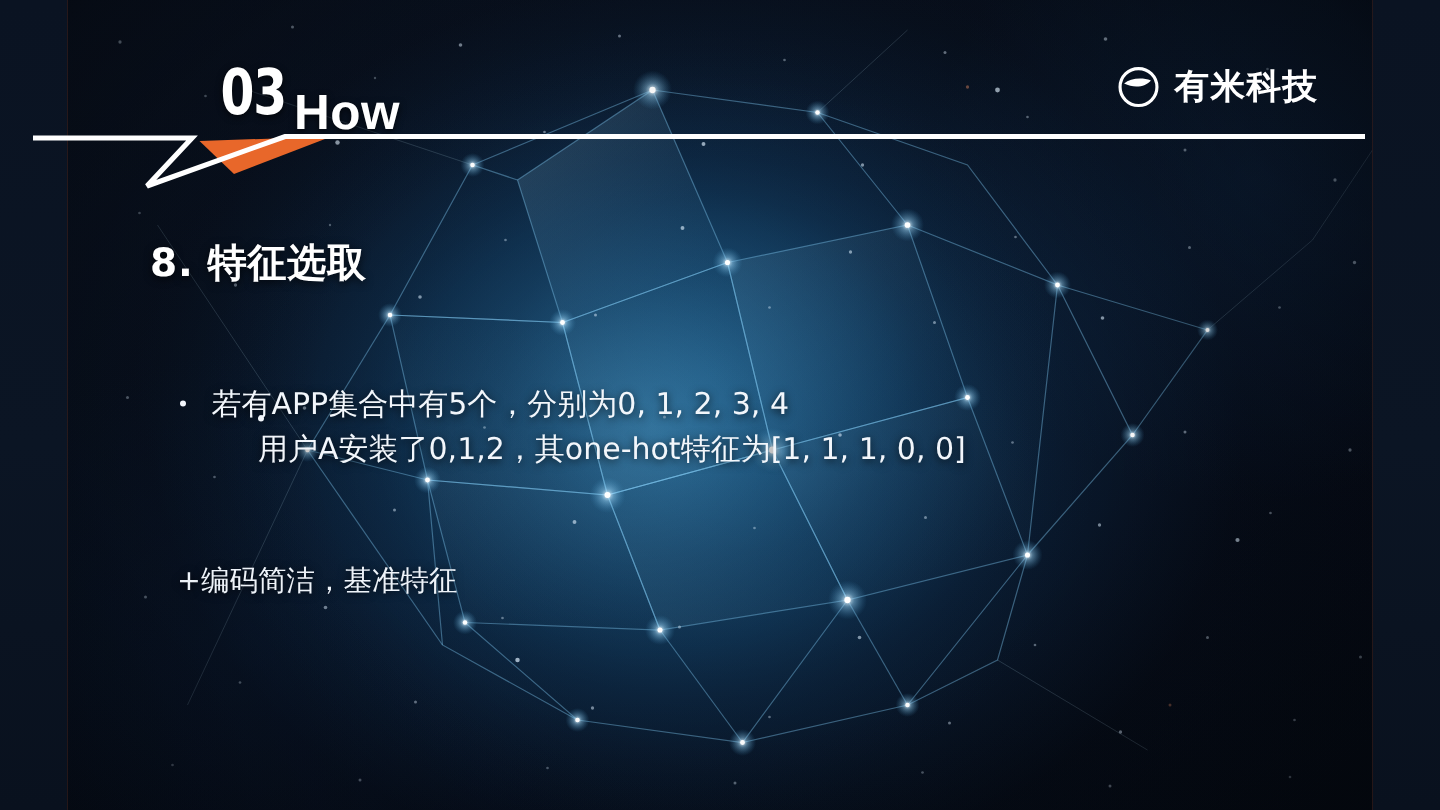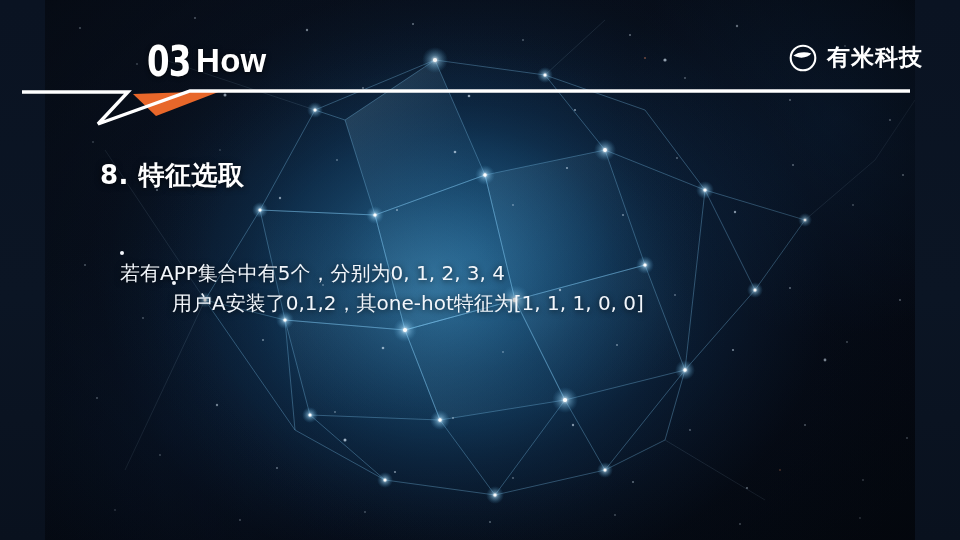--- a/index.html
+++ b/index.html
@@ -32,28 +32,28 @@
 
   
   .hdr-num{
     position:absolute;left:147px;top:37px;
     font-size:42px;font-weight:bold;color:#ffffff;letter-spacing:-1px;
     font-family:"DejaVu Sans Condensed","Liberation Sans",sans-serif;
     transform:scaleX(.86);transform-origin:left center;
     text-shadow:0 1px 5px rgba(0,0,0,.7);
   }
   .hdr-title{
-    position:absolute;left:196px;top:42px;
+    position:absolute;left:196px;top:56px;
     font-size:33px;font-weight:bold;color:#ffffff;letter-spacing:.3px;
     text-shadow:0 1px 5px rgba(0,0,0,.7);
   }
   .divider{position:absolute;left:0;top:78px;width:960px;height:48px;}
 
   
-  .logo{position:absolute;left:788px;top:42px;display:flex;align-items:center;gap:9px;}
+  .logo{position:absolute;left:744px;top:42px;display:flex;align-items:center;gap:9px;}
   .logo-text{font-size:23px;font-weight:bold;color:#ffffff;letter-spacing:1px;
     font-family:"DejaVu Sans","Liberation Sans",sans-serif;}
 
   
   .sec-head{
     position:absolute;left:100px;top:158px;
     font-size:26px;font-weight:bold;color:#ffffff;letter-spacing:.5px;
     font-family:"DejaVu Sans","Liberation Sans",sans-serif;
     text-shadow:0 1px 6px rgba(0,0,0,.75);
   }
@@ -61,21 +61,21 @@
     position:absolute;left:88px;top:220px;
     font-size:25px;color:#f2f6fb;font-weight:normal;
     font-family:"DejaVu Sans","Liberation Sans",sans-serif;
     text-shadow:0 1px 6px rgba(0,0,0,.75);
   }
   .bullets{position:absolute;left:120px;top:256px;width:700px;}
   .b1{
     font-size:20px;color:#f2f6fb;line-height:26px;white-space:nowrap;
     font-family:"DejaVu Sans","Liberation Sans",sans-serif;
     text-shadow:0 1px 6px rgba(0,0,0,.8);
-    display:flex;align-items:baseline;flex-direction:column;
+    display:flex;align-items:baseline;
   }
   .b2{
     font-size:20px;color:#f2f6fb;line-height:27px;white-space:nowrap;margin-left:52px;
     font-family:"DejaVu Sans","Liberation Sans",sans-serif;
     text-shadow:0 1px 6px rgba(0,0,0,.8);
     display:flex;align-items:baseline;flex-direction:column;
   }
   .dot{display:inline-block;width:4px;height:4px;border-radius:50%;background:#f2f6fb;
        margin-right:17px;position:relative;top:-5px;flex:none;}
   .dot.sm{width:4px;height:4px;margin-right:16px;}
@@ -327,15 +327,18 @@
       <span class="dot"></span>
       <span>若有APP集合中有5个，分别为0, 1, 2, 3, 4</span>
     </div>
     <div class="b2">
       <span class="dot sm"></span>
       <span>用户A安装了0,1,2，其one-hot特征为[1, 1, 1, 0, 0]</span>
     </div>
   </div>
 
   <div class="notes">
+    <div class="note">
+      <span class="sign">+</span><span>编码简洁，基准特征</span>
+    </div>
   </div>
 
 </div>
 
 </body></html>

